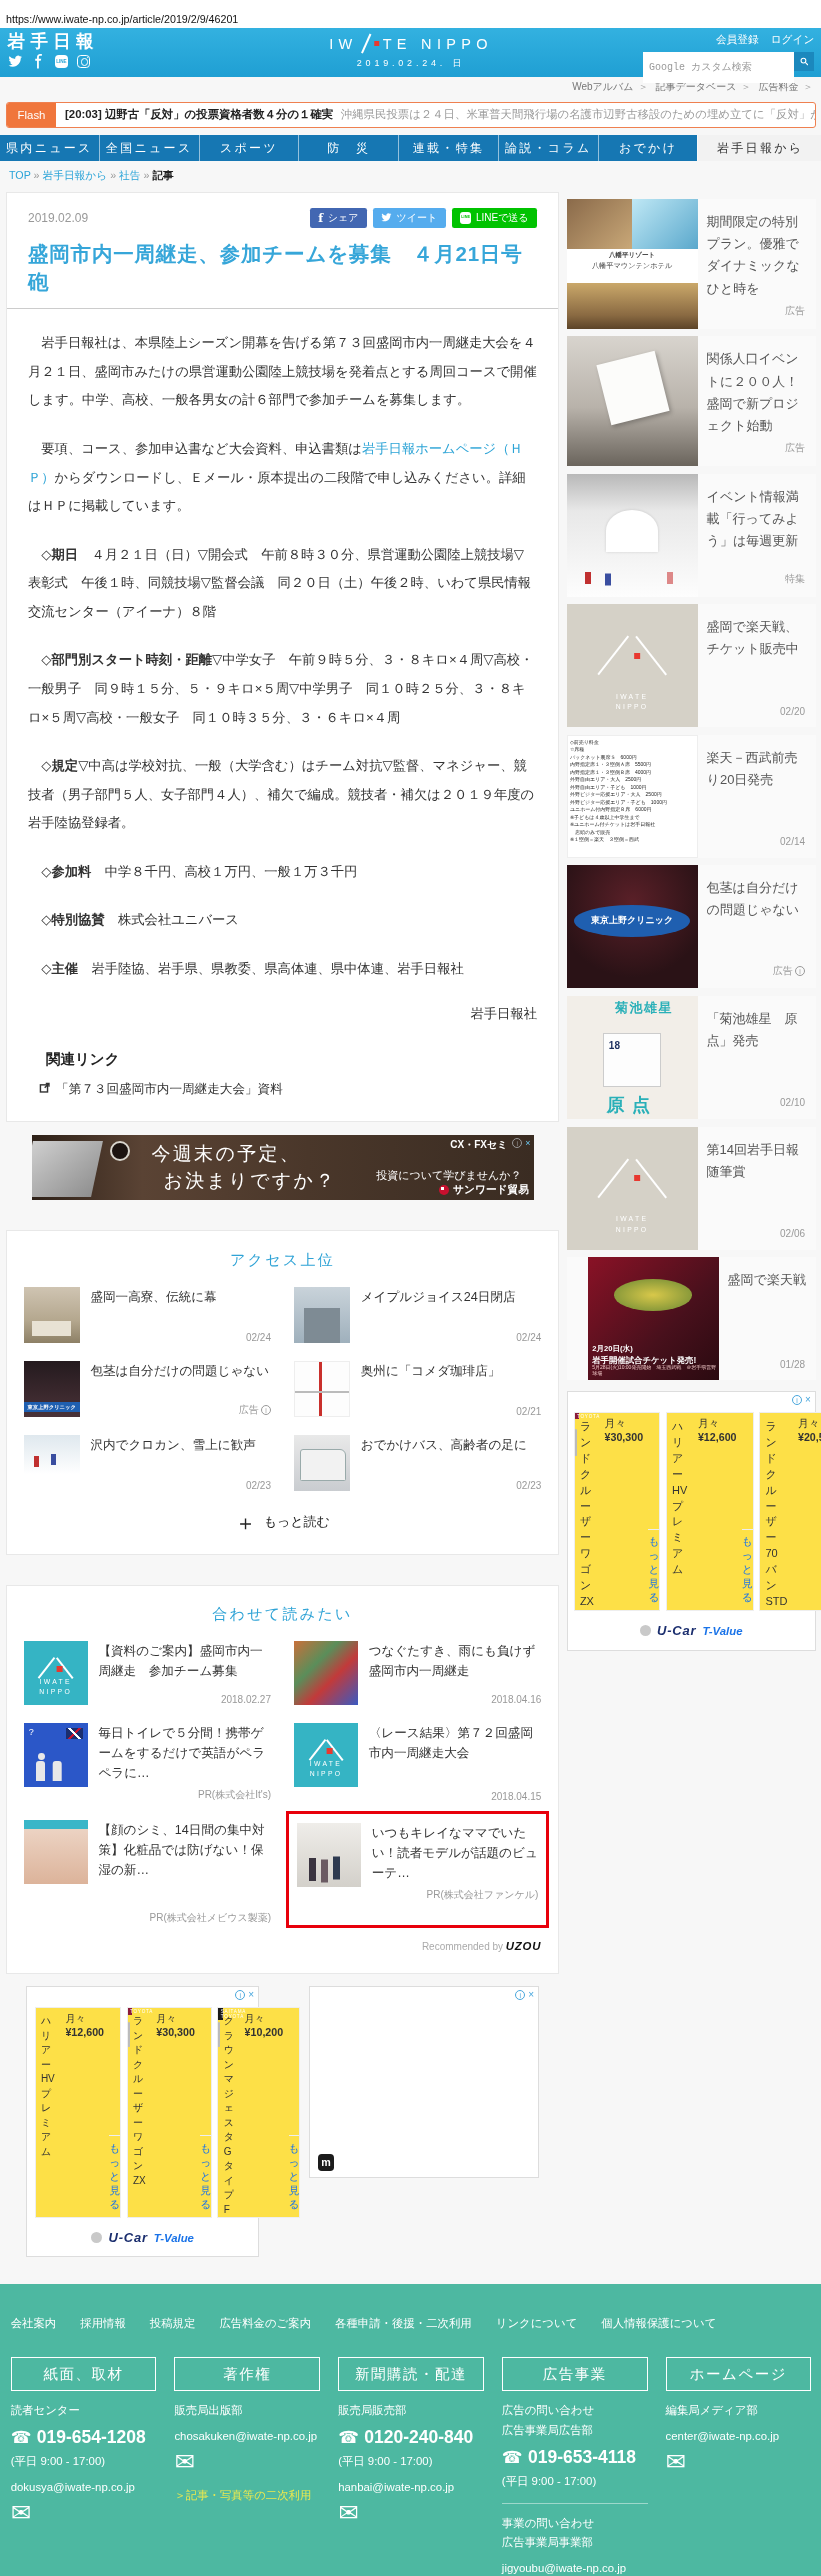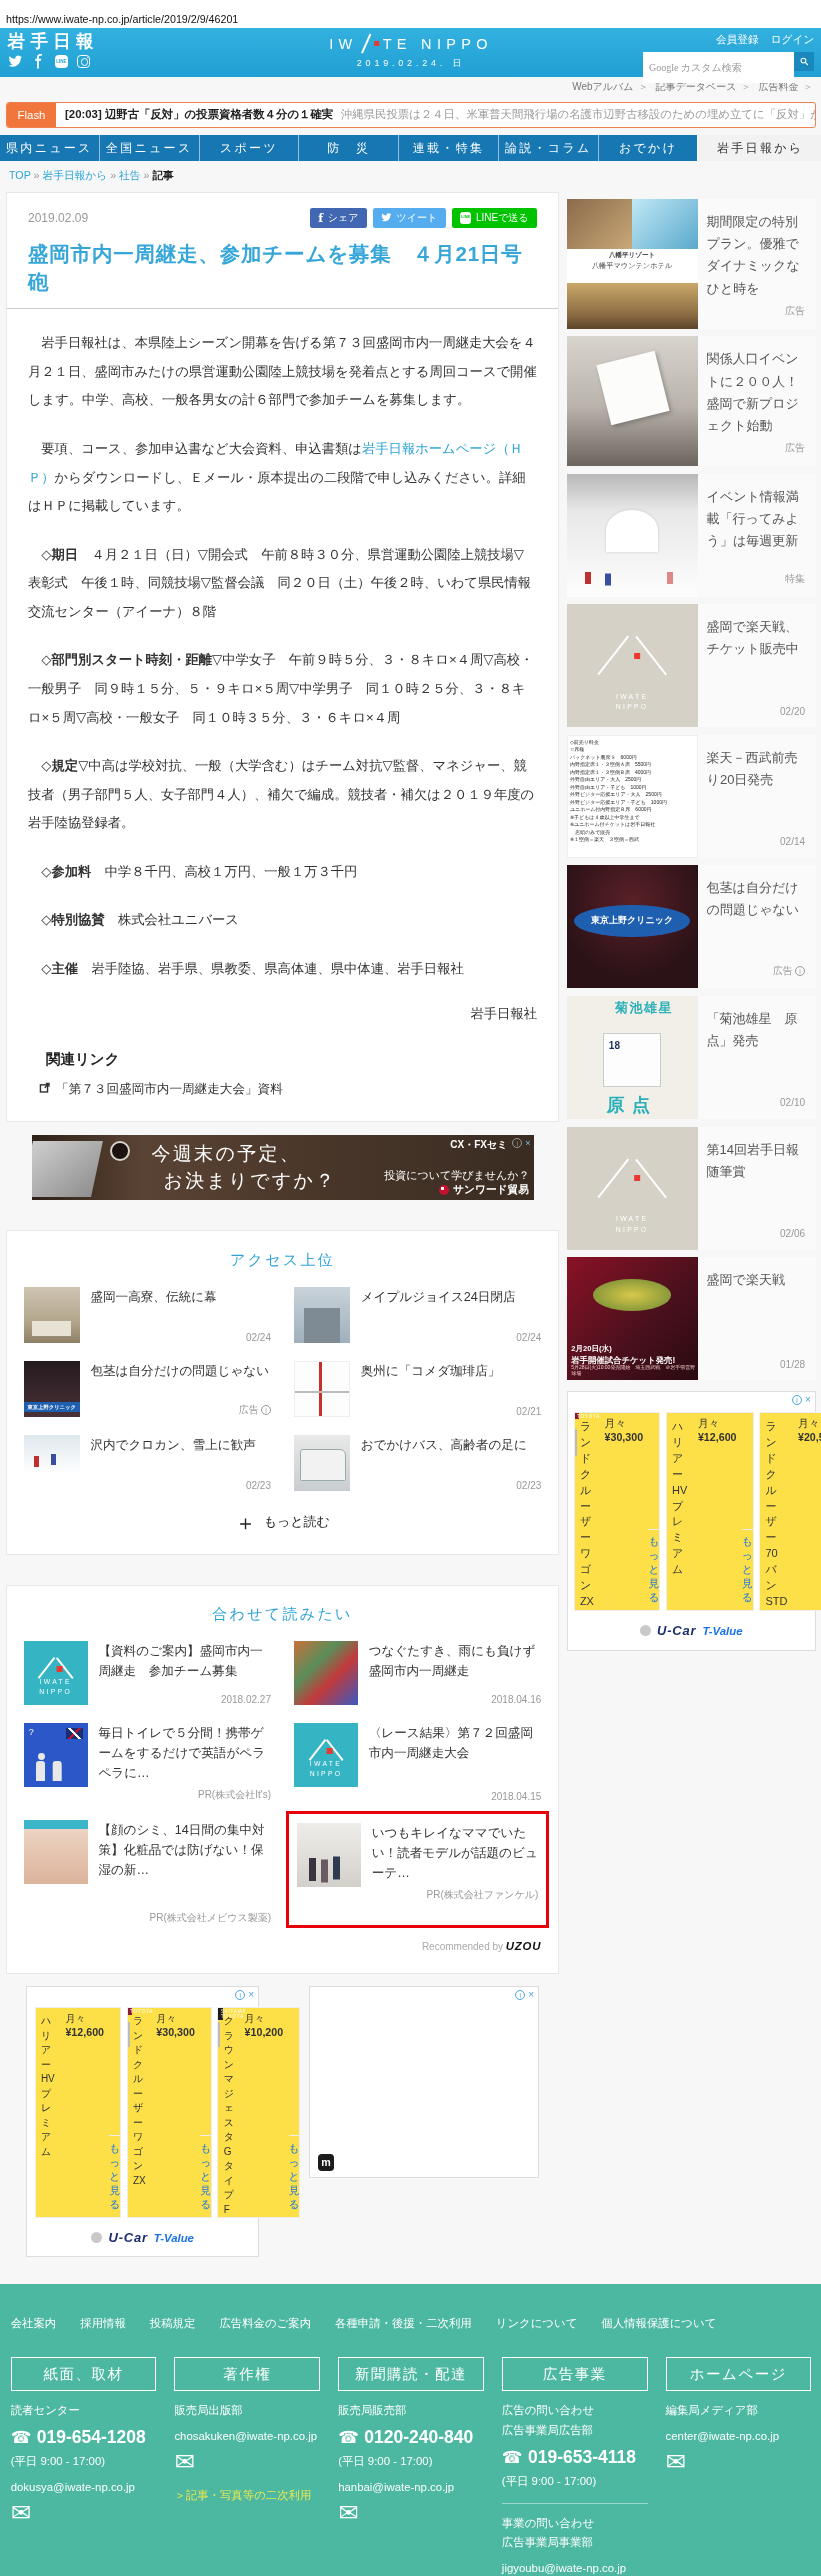--- a/index.html
+++ b/index.html
@@ -21,21 +21,21 @@
   .ic-insta::before { content:""; position:absolute; left:2.3px; top:2.3px; width:5.3px; height:5.3px; border:1.5px solid #fff; border-radius:50%; }
   .ic-insta::after { content:""; position:absolute; right:0.8px; top:0.8px; width:1.5px; height:1.5px; background:#fff; border-radius:50%; }
   .center-logo { position:absolute; left:50%; top:5.3px; transform:translateX(-50%); color:#fff; text-align:center; }
   .cl-top { display:flex; align-items:center; gap:4.6px; font-size:14.5px; letter-spacing:5.3px; justify-content:center; }
   .cl-slash { width:1.5px; height:21px; background:#fff; transform:rotate(24deg); margin:0 3px; position:relative; }
   .cl-dot { width:5.3px; height:5.3px; background:#e8382f; display:inline-block; margin-right:-1.5px; }
   .cl-date { font-size:9px; letter-spacing:3.8px; margin-top:3px; }
   .header-right { position:absolute; right:7.6px; top:4.6px; text-align:right; }
   .member-links { display:flex; gap:12px; justify-content:flex-end; color:#fff; font-size:10.7px; }
   .searchbox { display:flex; margin-top:5.3px; }
-  .searchbox input { width:151px; height:31px; border:none; padding:7px 6px; font-size:10px; color:#555; font-family:Liberation Serif, serif; }
+  .searchbox input { width:151px; height:31px; border:none; padding:7px 6px; font-size:10px; color:#555; font-family:Liberation Mono, monospace; }
   .searchbox input::placeholder { color:#9a9a9a; }
   .search-btn { width:20.5px; height:19px; background:#1b88bd; border:none; display:flex; align-items:center; justify-content:center; cursor:pointer; }
   .search-btn svg { width:10.7px; height:10.7px; stroke:#fff; fill:none; stroke-width:2; }
   
   .quicklinks { text-align:right; font-size:10px; color:#777; padding:3px 9px 1.5px; }
   .quicklinks span { margin-left:4.6px; }
   .ql-sep { color:#999; }
   
   .flash { margin:6px 6px 0; background:#fff; border:1.5px solid #ef8050; border-radius:3px; display:flex; height:26px; align-items:stretch; overflow:hidden; }
   .flash-tab { background:#f0763c; color:#fff; font-size:11.4px; min-width:49px; display:flex; align-items:center; justify-content:center; }
@@ -76,21 +76,21 @@
   .related-h { font-size:14.5px; font-weight:bold; color:#222; margin:0 0 12px;padding-left:18px; }
   .related-link { display:flex; align-items:center; gap:6px; font-size:12.6px; color:#333; padding-left:10.7px; cursor:pointer; }
   .ext-ic svg { width:11.4px; height:11.4px; stroke:#333; fill:none; stroke-width:2; }
   
   .ad-banner { margin:13.7px auto 0; width:502px; height:65px; position:relative; overflow:hidden; color:#fff;
     background:linear-gradient(90deg,#2e2118 0%,#5a4334 22%,#4a372a 55%,#3a2c22 100%); cursor:pointer; }
   .ab-laptop { position:absolute; left:-4.6px; top:6px; width:70px; height:56px; background:linear-gradient(135deg,#cfcfcf,#8f8f8f); transform:skewX(-12deg); }
   .ab-cup { position:absolute; left:78px; top:6px; width:20px; height:20px; border-radius:50%; background:#1c1310; border:2.3px solid #d8d4cc; }
   .ab-main { position:absolute; left:120px; top:4.6px; font-family:"DejaVu Serif",serif; font-size:19px; letter-spacing:2.3px; line-height:1.45; }
   .ab-main .l2 { margin-left:12px; }
-  .ab-sub { position:absolute; right:4px; top:33px; font-family:"DejaVu Serif",serif; font-size:11px; }
+  .ab-sub { position:absolute; right:12px; top:33px; font-family:"DejaVu Serif",serif; font-size:11px; }
   .ab-tag { position:absolute; right:26px; top:2.3px; font-size:10px; font-weight:bold; }
   .ab-badges { position:absolute; right:3px; top:2.3px; display:flex; gap:3px; color:#6cc7ee; font-size:9px; align-items:center; }
   .ab-brand { position:absolute; right:4.6px; bottom:3px; font-size:10.7px; font-weight:bold; display:flex; align-items:center; gap:3.8px; }
   .ab-brand::before { content:""; width:10px; height:10px; border-radius:50%; background:radial-gradient(circle at 35% 35%,#fff 18%,#c8102e 20%); display:inline-block; }
   
   .section-card { margin-top:30px; padding:13.7px 16.7px 21px; }
   .section-heading { text-align:center; color:#2fa3d6; font-size:15px; letter-spacing:2.3px; margin:6px 0 16.7px; font-weight:normal; }
   .grid2 { display:grid; grid-template-columns:1fr 1fr; column-gap:23px; row-gap:18px; }
   .news-item { display:flex; gap:10.7px; cursor:pointer; }
   .thumb { flex:none; position:relative; overflow:hidden; }
@@ -189,21 +189,21 @@
   .th-snow::after { content:""; position:absolute; left:14%; bottom:10%; width:6px; height:12px; background:#c03030; box-shadow:20px 1.5px 0 #3a4ea0, 82px 0 0 #d88; }
   .th-table { background:#fff; border:0.8px solid #eee; padding:3px 2.3px; }
   .th-table div { font-size:5px; line-height:1.5; color:#222; white-space:nowrap; }
   .th-clinic-big { background:radial-gradient(circle at 50% 30%, #5a2028 0%, #2a1216 70%); }
   .clinic-oval { position:absolute; left:6%; top:32%; width:88%; height:26%; background:#1f5fb0; border-radius:50%; color:#fff; font-size:9px; font-weight:bold; display:flex; align-items:center; justify-content:center; }
   .th-kikuchi { background:#f2eee8; }
   .th-kikuchi .kk-top { position:absolute; top:3px; left:0; right:0; text-align:center; color:#2ab0b8; font-size:13px; font-weight:bold; letter-spacing:1.5px;padding-left:24px; }
   .th-kikuchi .kk-bottom { position:absolute; bottom:1.5px; left:0; right:0; text-align:center; color:#2ab0b8; font-size:18px; font-weight:bold; letter-spacing:7.6px; }
   .th-kikuchi .kk-jersey { position:absolute; left:28%; top:30%; width:44%; height:44%; background:#fdfdfd; border:0.8px solid #ccc; }
   .th-kikuchi .kk-num { position:absolute; left:4.6px; top:6px; color:#1b2e5e; font-size:10px; font-weight:bold; }
-  .th-eagles { background:linear-gradient(135deg,#8a1226 0%,#48101c 60%,#2a0a10 100%); color:#fff; }
+  .th-eagles { background:linear-gradient(135deg,#8a1226 0%,#48101c 60%,#2a0a10 100%); color:#fff;margin-left:21px; }
   .th-eagles .field { position:absolute; left:20%; top:18%; width:60%; height:26%; background:radial-gradient(ellipse,#d8c84a 0%,#8a9a3a 70%); border-radius:50%; }
   .th-eagles .t1 { position:absolute; left:4.6px; bottom:26px; font-size:7.6px; font-weight:bold; }
   .th-eagles .t2 { position:absolute; left:4.6px; bottom:13.7px; font-size:8.4px; font-weight:bold; }
   .th-eagles .t3 { position:absolute; left:4.6px; bottom:4.6px; font-size:5px; color:#f0c8c8; }
   
   .footer { background:#4db8a1; margin-top:27px; padding:32px 0 0; color:#fff; }
   .f-links { display:flex; gap:24px; padding:0 10.7px; font-size:11.4px; flex-wrap:wrap; }
   .f-links span { cursor:pointer; }
   .f-cols { display:grid; grid-template-columns:repeat(5,1fr); gap:18px; padding:0 10.7px; margin-top:26px; }
   .f-header { border:0.8px solid #fff; text-align:center; font-size:14.5px; padding:6.8px 0; letter-spacing:1.5px; }

